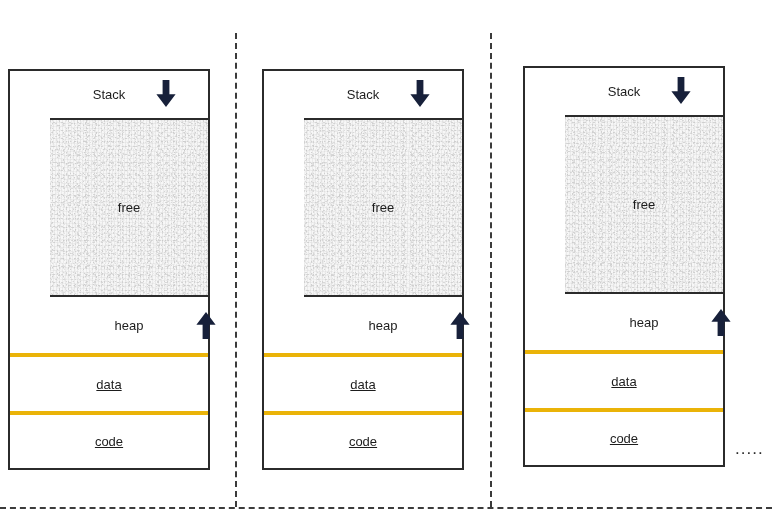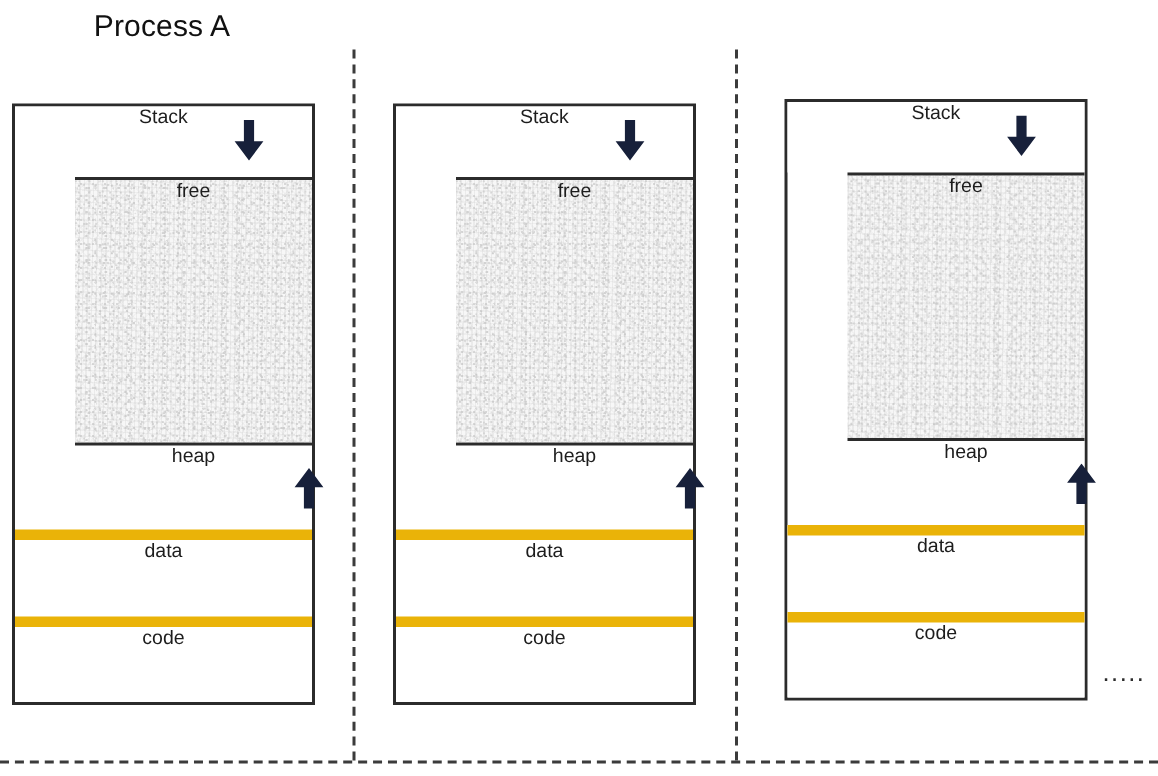--- a/index.html
+++ b/index.html
@@ -37,27 +37,29 @@
     box-sizing: border-box;
     border: 2px solid #2b2b2b;
     background: #ffffff;
   }
   .seg {
     position: absolute;
     left: 0;
     right: 0;
     box-sizing: border-box;
     display: flex;
+    align-items: center;
     justify-content: center;
     font-size: 13px;
     color: #1d1d1d;
     background: #ffffff;
   }
   .seg-divider-top {
-    border-top: 7px solid #eab308;
+    border-top: 4px solid #eab308;
+    text-decoration: underline;
   }
   .seg-divider-top-dark {
     border-top: 2px solid #2b2b2b;
     margin-left: 40px;
   }
 
   .seg-label {
     position: relative;
     z-index: 2;
     font-size: 13px;
@@ -127,21 +129,20 @@
     color: #2b2b2b;
     line-height: 1;
     white-space: nowrap;
   }
 </style>
 </head>
 <body>
 
 <div id="canvas">
 
-  <div class="proc-title" style="left:8px; top:8px; width:200px;">Process A</div>
 
   <div class="mem-box" style="left:8px; top:69px; width:202px; height:401px;">
 
     <div class="seg" style="top:0px; height:47px;">
       <span class="seg-label">Stack</span>
       <span class="arrow" style="left:145px; top:9px;">
         <svg width="22" height="28" viewBox="0 0 22 28" aria-hidden="true">
           <path d="M7.6 0 H14.4 V14.2 H20.6 L11 27 L1.4 14.2 H7.6 Z" fill="#17203a"></path>
         </svg>
       </span>

